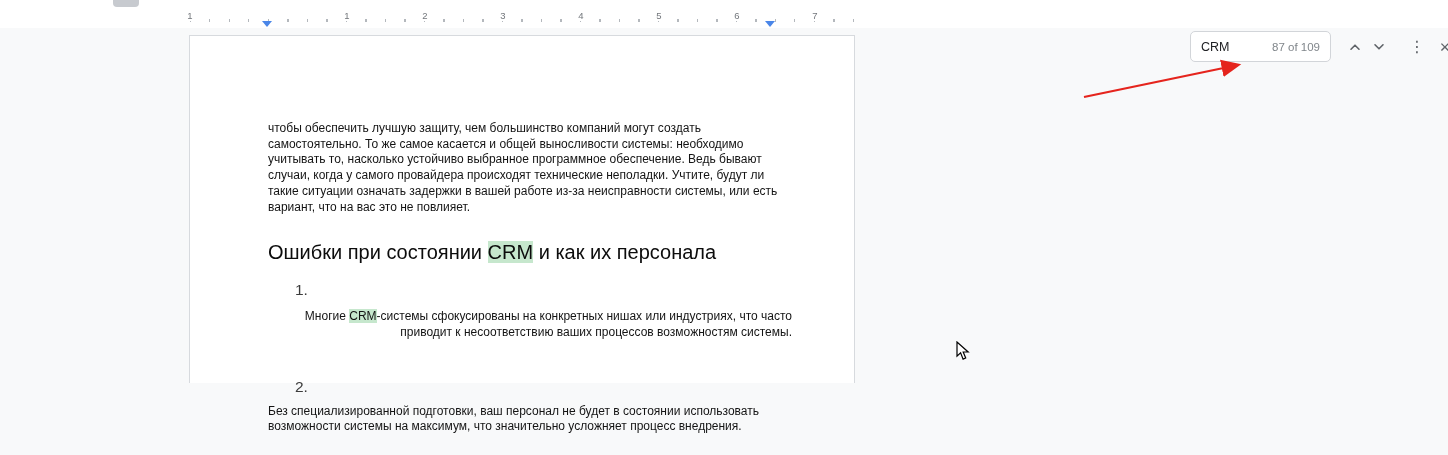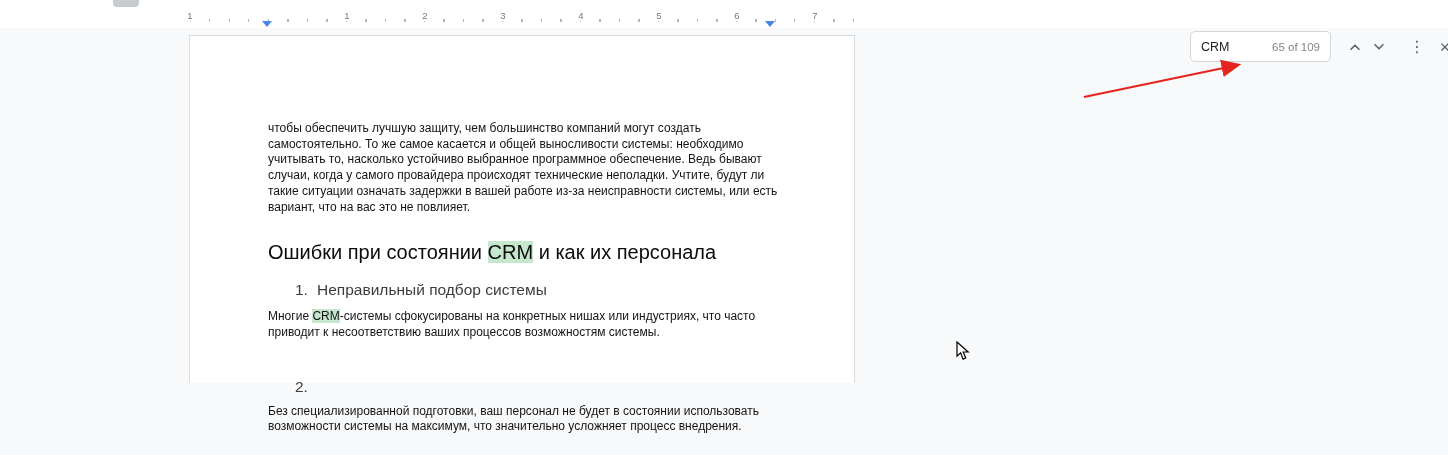--- a/index.html
+++ b/index.html
@@ -45,21 +45,21 @@
   }
   .doc-heading{
     margin:24px 0 0 0;font-size:20px;line-height:26px;font-weight:400;color:#0c0c0c;
   }
   .match-highlight{background:var(--highlight-green);}
   .list-heading{
     display:flex;margin:15px 0 0 27px;font-size:15.5px;line-height:19px;
     font-weight:400;color:#3c3c3c;
   }
   .list-number{min-width:14px;margin-right:8px;}
-  .para-item1{margin-top:10px;}
+  .para-item1{margin-top:10px;text-align:right;}
   .heading-item2{margin-top:36px;}
   .para-item2{margin-top:8px;}
   
   .find-bar{
     position:absolute;left:1190px;top:31px;height:31px;
     display:flex;align-items:center;z-index:5;
   }
   .find-input{
     width:141px;height:31px;border:1px solid #d2d5d9;border-radius:5px;
     background:#fff;display:flex;align-items:center;padding:0 10px;cursor:text;
@@ -104,36 +104,35 @@
   <div class="indent-marker" id="rightIndentMarker" style="left: 765px;"></div>
 </div>
 
 <div class="page">
   <p class="body-text">чтобы обеспечить лучшую защиту, чем большинство компаний могут создать самостоятельно. То же самое касается и общей выносливости системы: необходимо учитывать то, насколько устойчиво выбранное программное обеспечение. Ведь бывают случаи, когда у самого провайдера происходят технические неполадки. Учтите, будут ли такие ситуации означать задержки в вашей работе из-за неисправности системы, или есть вариант, что на вас это не повлияет.</p>
 
   <div class="doc-heading"><span>Ошибки при состоянии </span><span class="match-highlight">CRM</span><span> и как их персонала</span></div>
 
   <div class="list-heading">
     <span class="list-number">1.</span>
-    <span class="list-title">Неправильный подбор системы</span>
   </div>
 
   <p class="body-text para-item1"><span>Многие </span><span class="match-highlight">CRM</span><span>-системы сфокусированы на конкретных нишах или индустриях, что часто приводит к несоответствию ваших процессов возможностям системы.</span></p>
 
   <div class="list-heading heading-item2">
     <span class="list-number">2.</span>
   </div>
 
   <p class="body-text para-item2">Без специализированной подготовки, ваш персонал не будет в состоянии использовать возможности системы на максимум, что значительно усложняет процесс внедрения.</p>
 </div>
 
 <div class="find-bar">
   <div class="find-input">
     <span class="find-query">CRM</span>
-    <span class="find-count">65 of 109</span>
+    <span class="find-count">87 of 109</span>
   </div>
   <button class="icon-btn btn-prev">
     <svg class="chevron" width="12" height="8" viewBox="0 0 12 8">
         <path d="M2 6.2 L6 2.2 L10 6.2" fill="none" stroke="currentColor" stroke-width="1.6" stroke-linecap="round" stroke-linejoin="round"></path>
       </svg>
   </button>
   <button class="icon-btn btn-next">
     <svg class="chevron" width="12" height="8" viewBox="0 0 12 8">
         <path d="M2 1.8 L6 5.8 L10 1.8" fill="none" stroke="currentColor" stroke-width="1.6" stroke-linecap="round" stroke-linejoin="round"></path>
       </svg>

